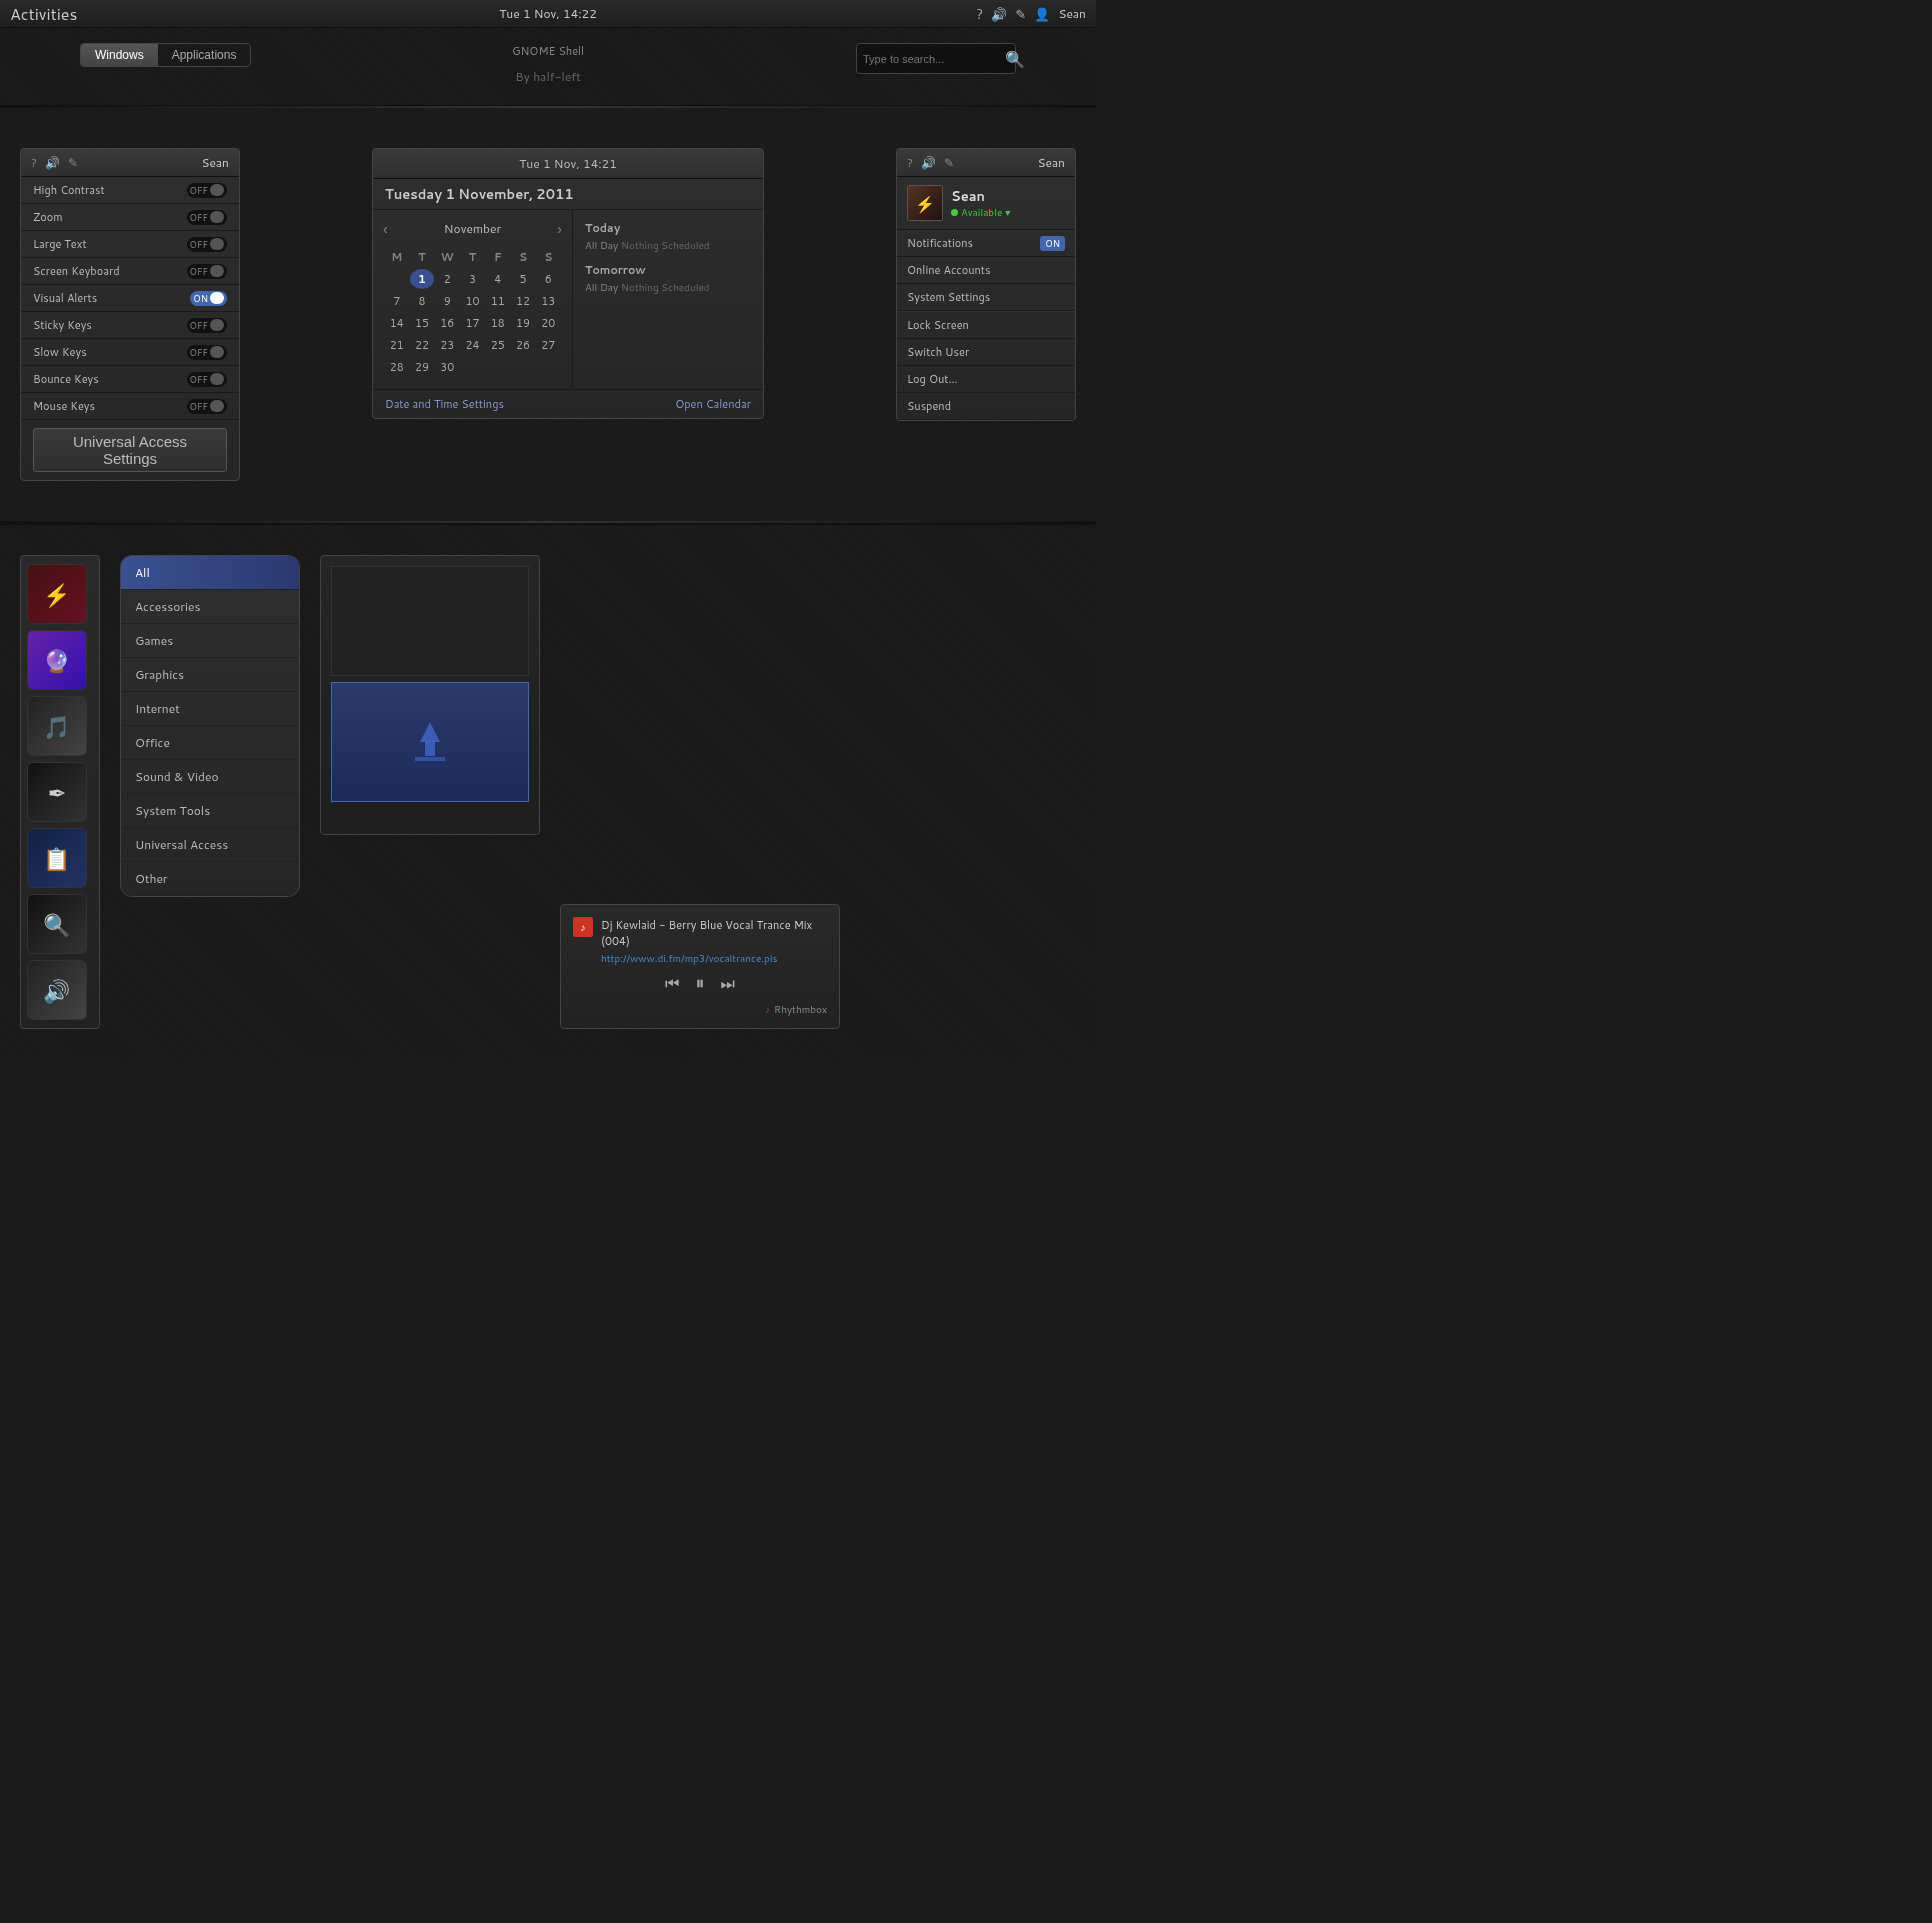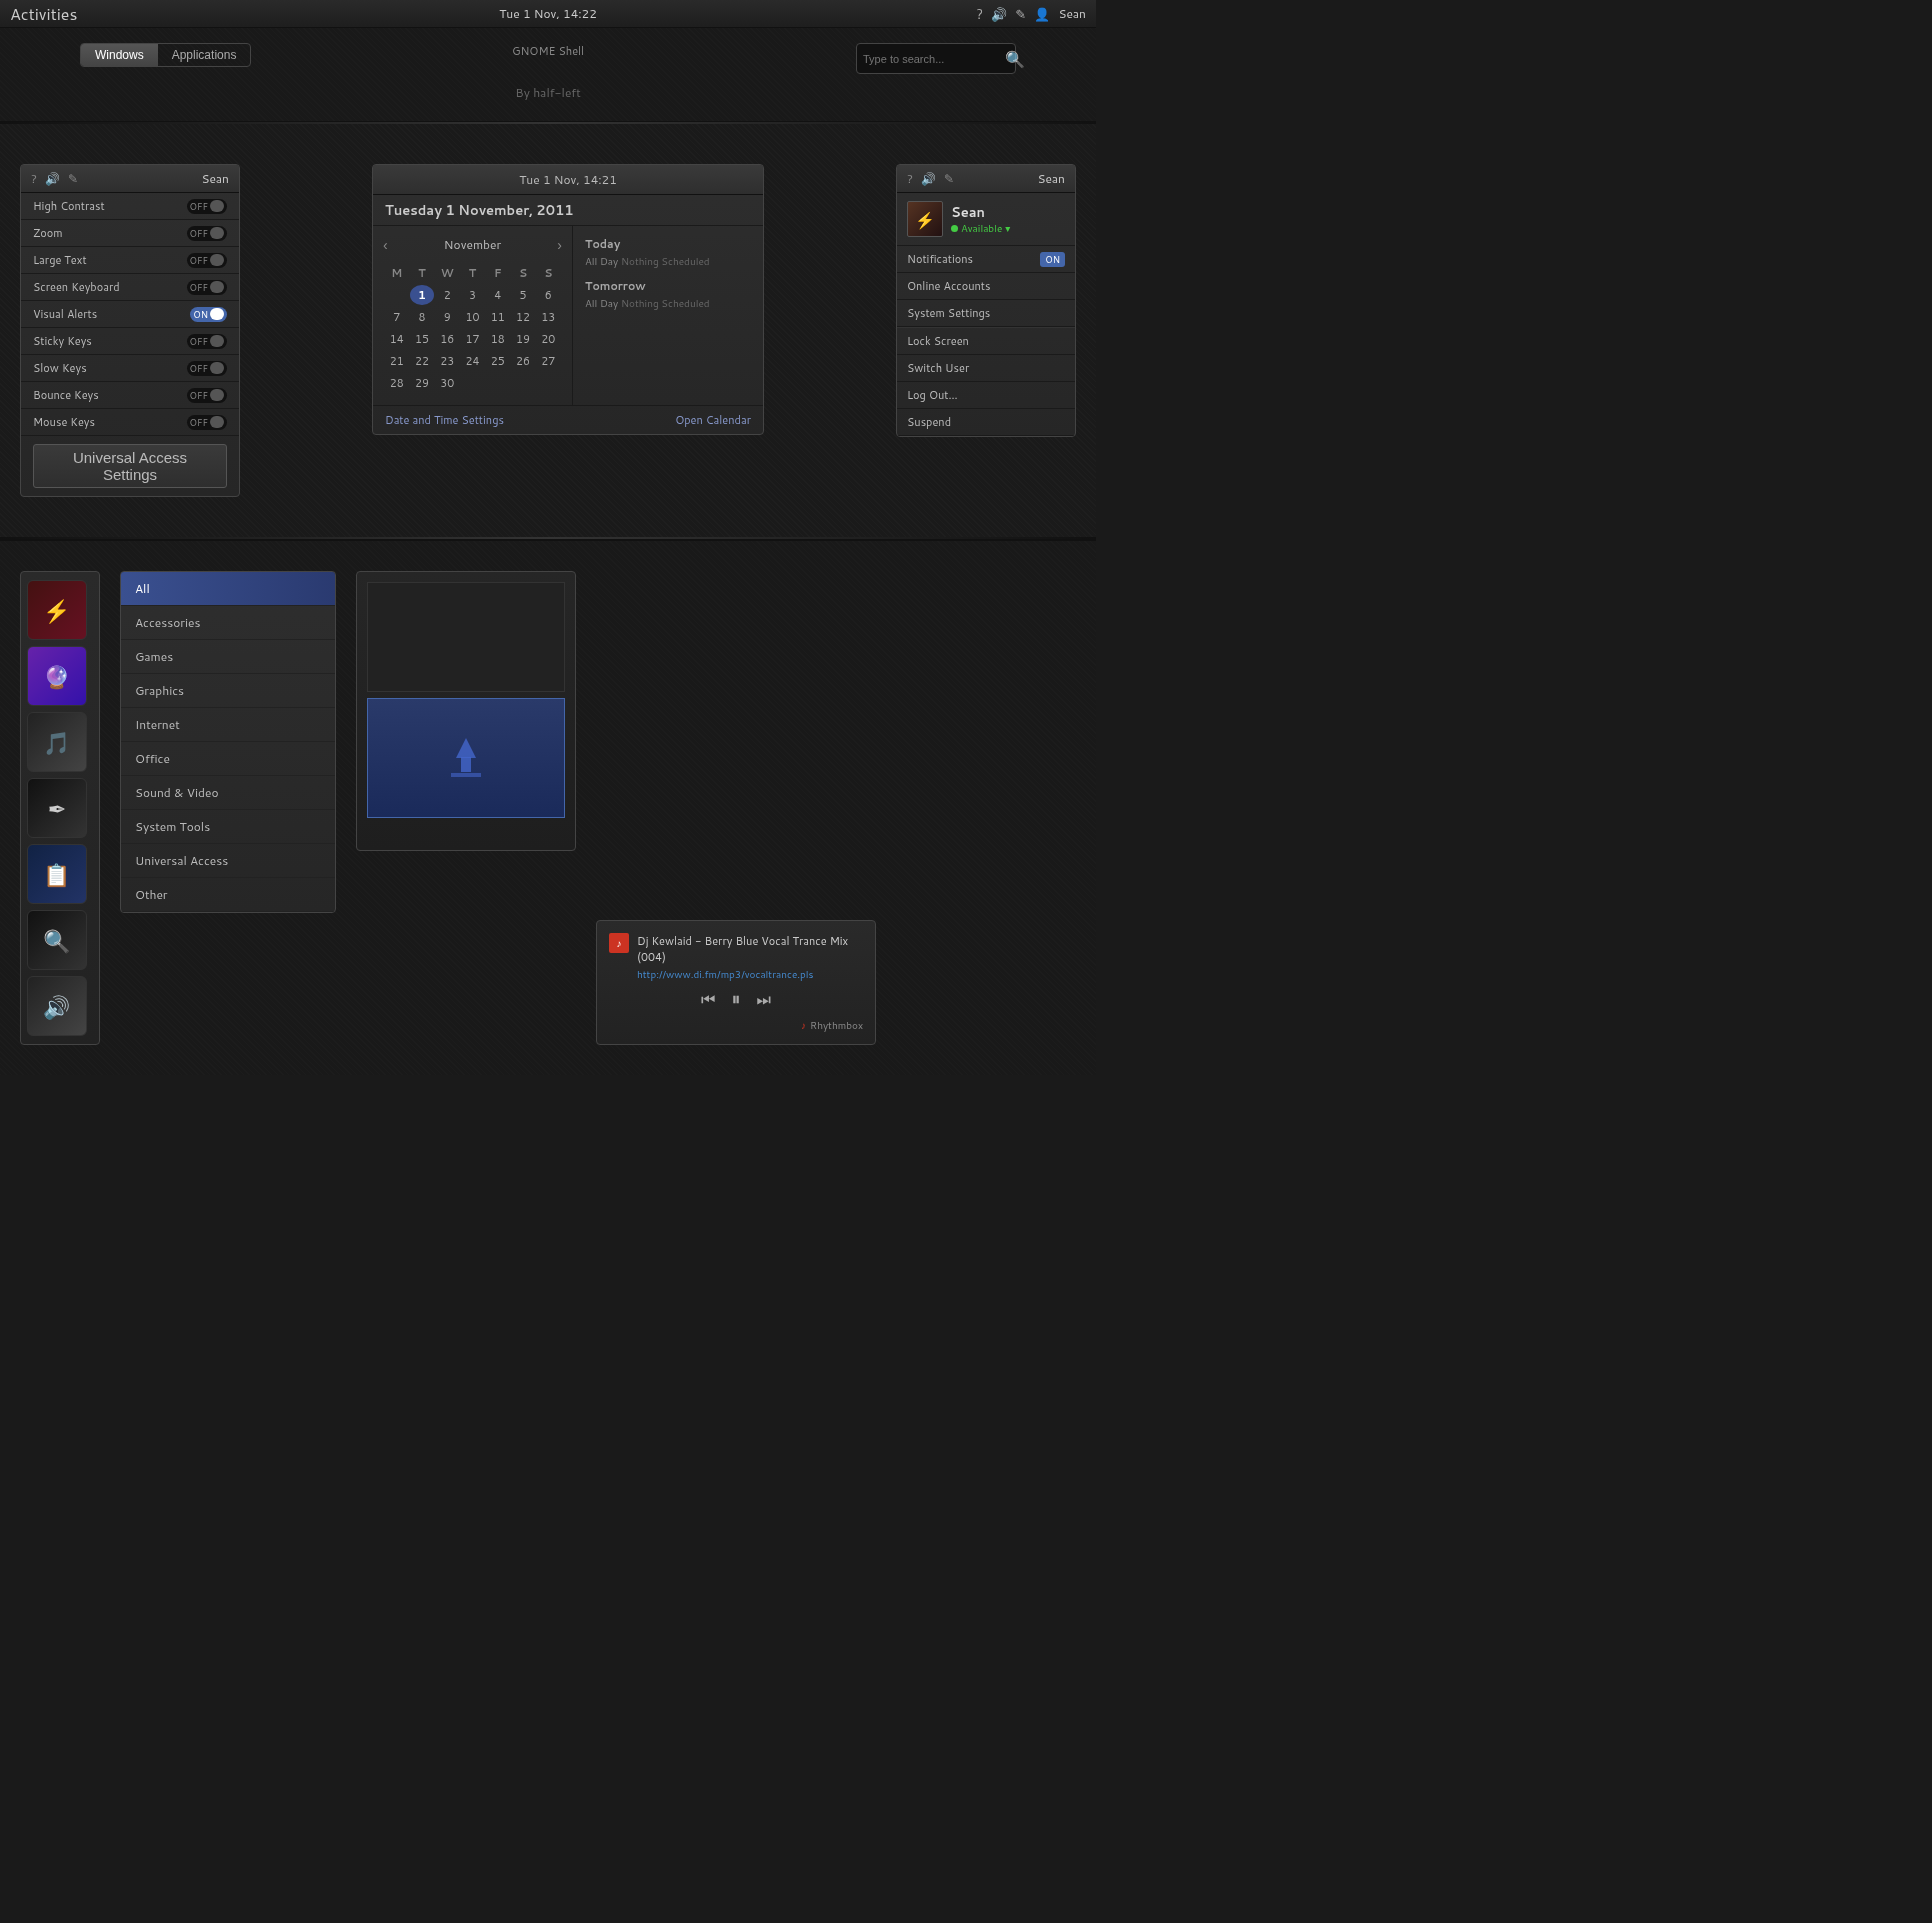--- a/index.html
+++ b/index.html
@@ -81,21 +81,21 @@
       width: 160px;
     }
     .search-bar input {
       background: transparent;
       border: none;
       outline: none;
       color: #888;
       font-size: 11px;
       flex: 1;
     }
-    .gnome-subtitle { color: #888; font-size: 11px; margin-bottom: 21px; }
+    .gnome-subtitle { color: #888; font-size: 11px; margin-bottom: 5px; }
     .ultra-title {
       font-size: 72px;
       font-weight: 900;
       color: #2a2a3a;
       text-shadow: 2px 2px 4px #000, 0 0 20px #111;
       letter-spacing: 8px;
       line-height: 1;
       -webkit-text-stroke: 1px #3a3a4a;
     }
     .half-left { color: #666; font-size: 12px; margin-top: 4px; }
@@ -290,24 +290,24 @@
       overflow: hidden;
     }
     .dock-icon-1 { background: linear-gradient(135deg, #441111, #661122); }
     .dock-icon-2 { background: linear-gradient(135deg, #6622aa, #3311aa); }
     .dock-icon-3 { background: linear-gradient(135deg, #222, #444); }
     .dock-icon-4 { background: linear-gradient(135deg, #111, #333); }
     .dock-icon-5 { background: linear-gradient(135deg, #112244, #223366); }
 
     
     #app-categories {
-      width: 216px;
+      width: 180px;
       background: linear-gradient(to bottom, #2e2e2e, #262626);
       border: 1px solid #444;
-      border-radius: 4px;
+      border-radius: 12px;
       overflow: hidden;
     }
     .cat-item {
       padding: 8px 14px;
       font-size: 12px;
       color: #bbb;
       cursor: pointer;
       border-bottom: 1px solid #222;
     }
     .cat-item.selected {

